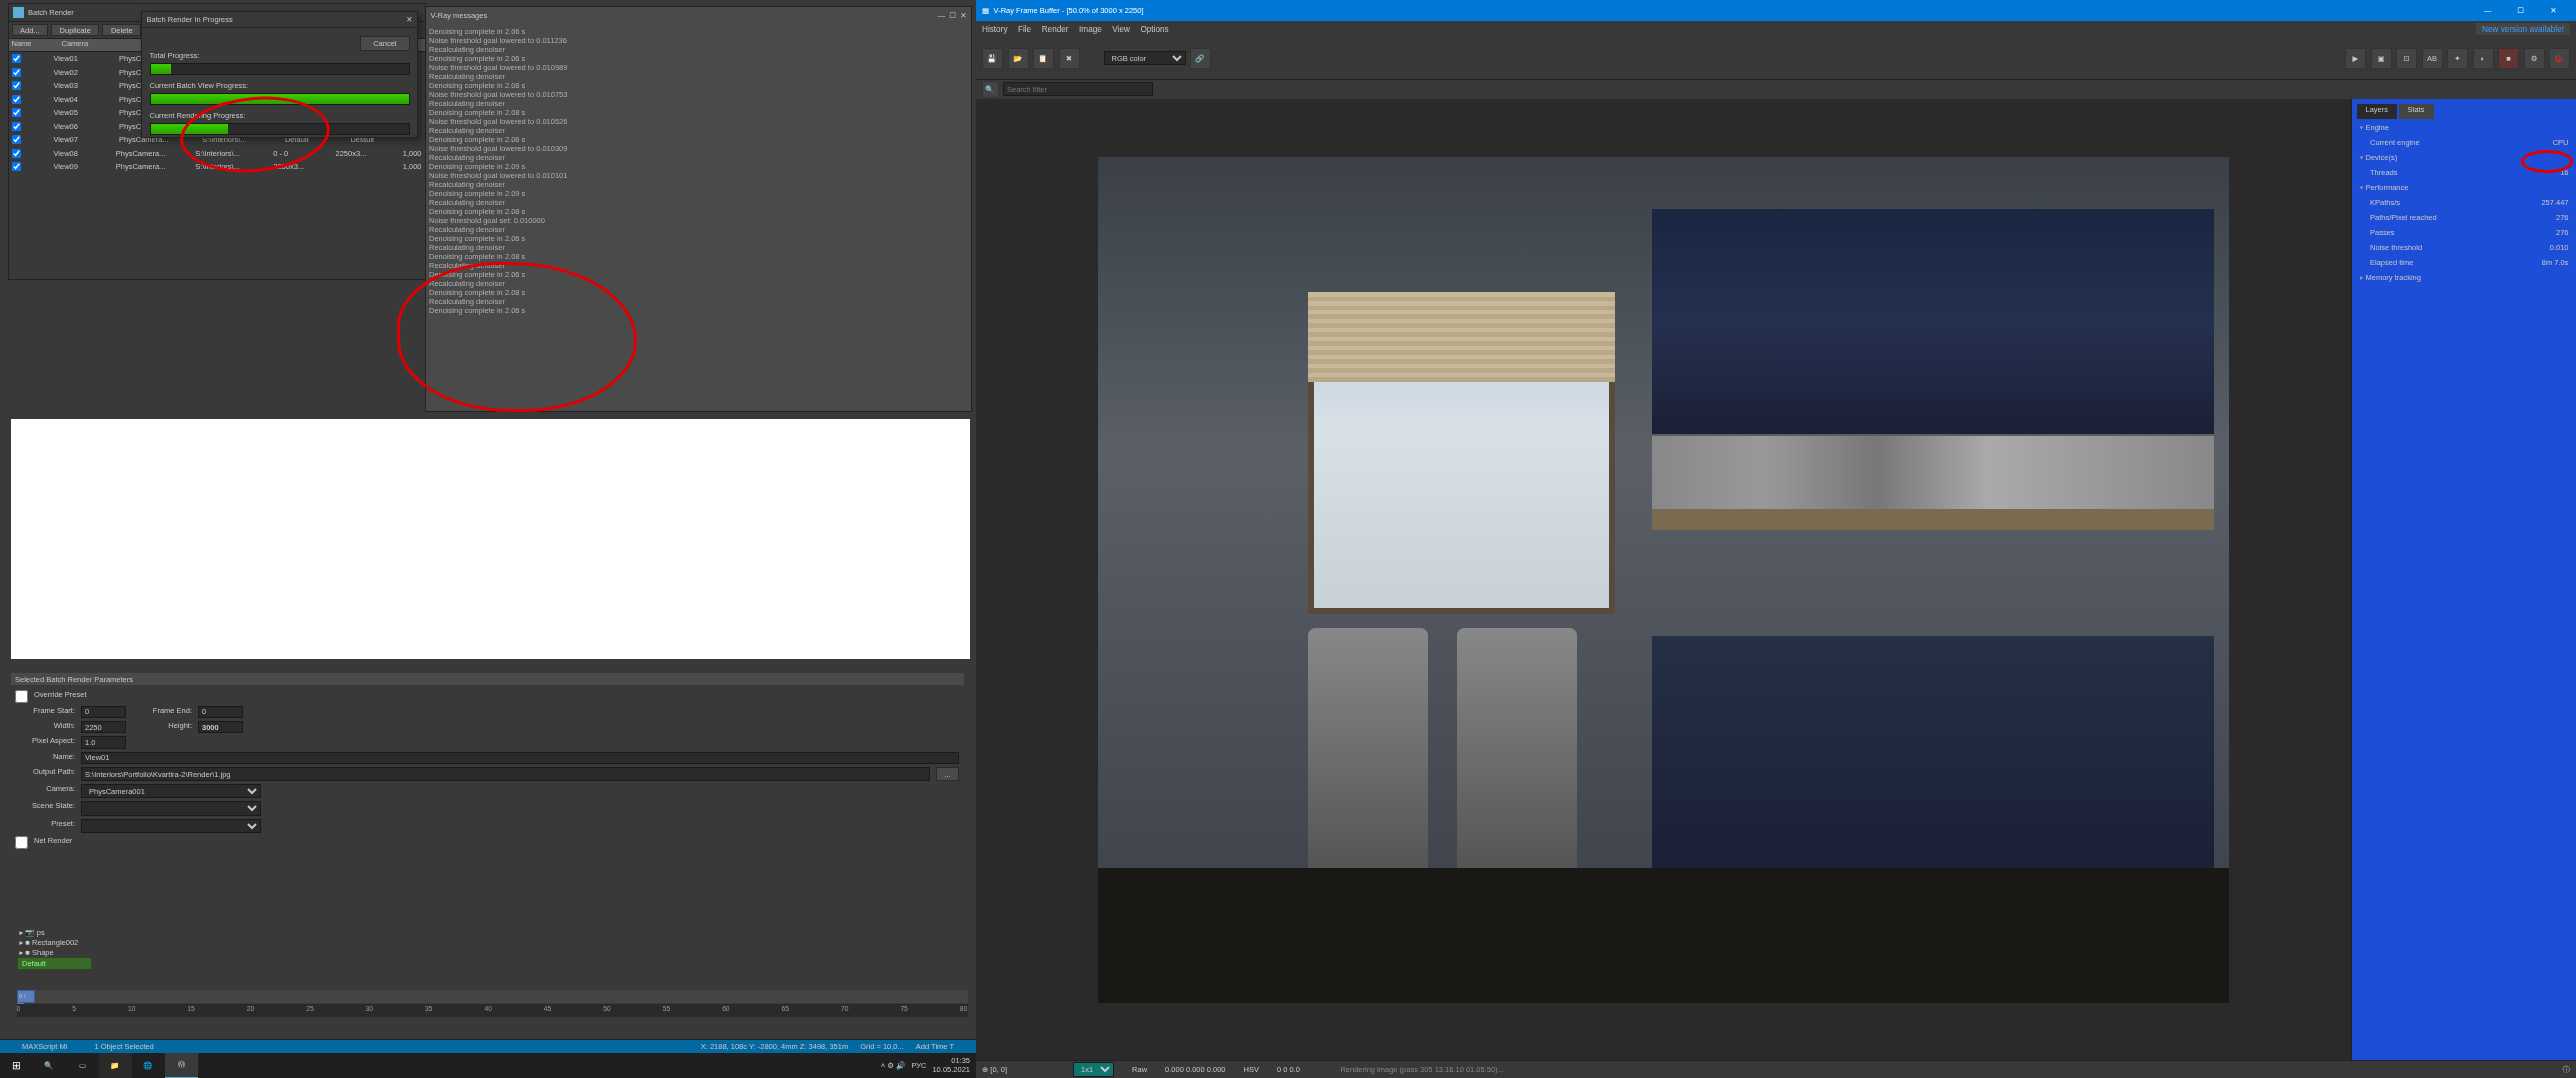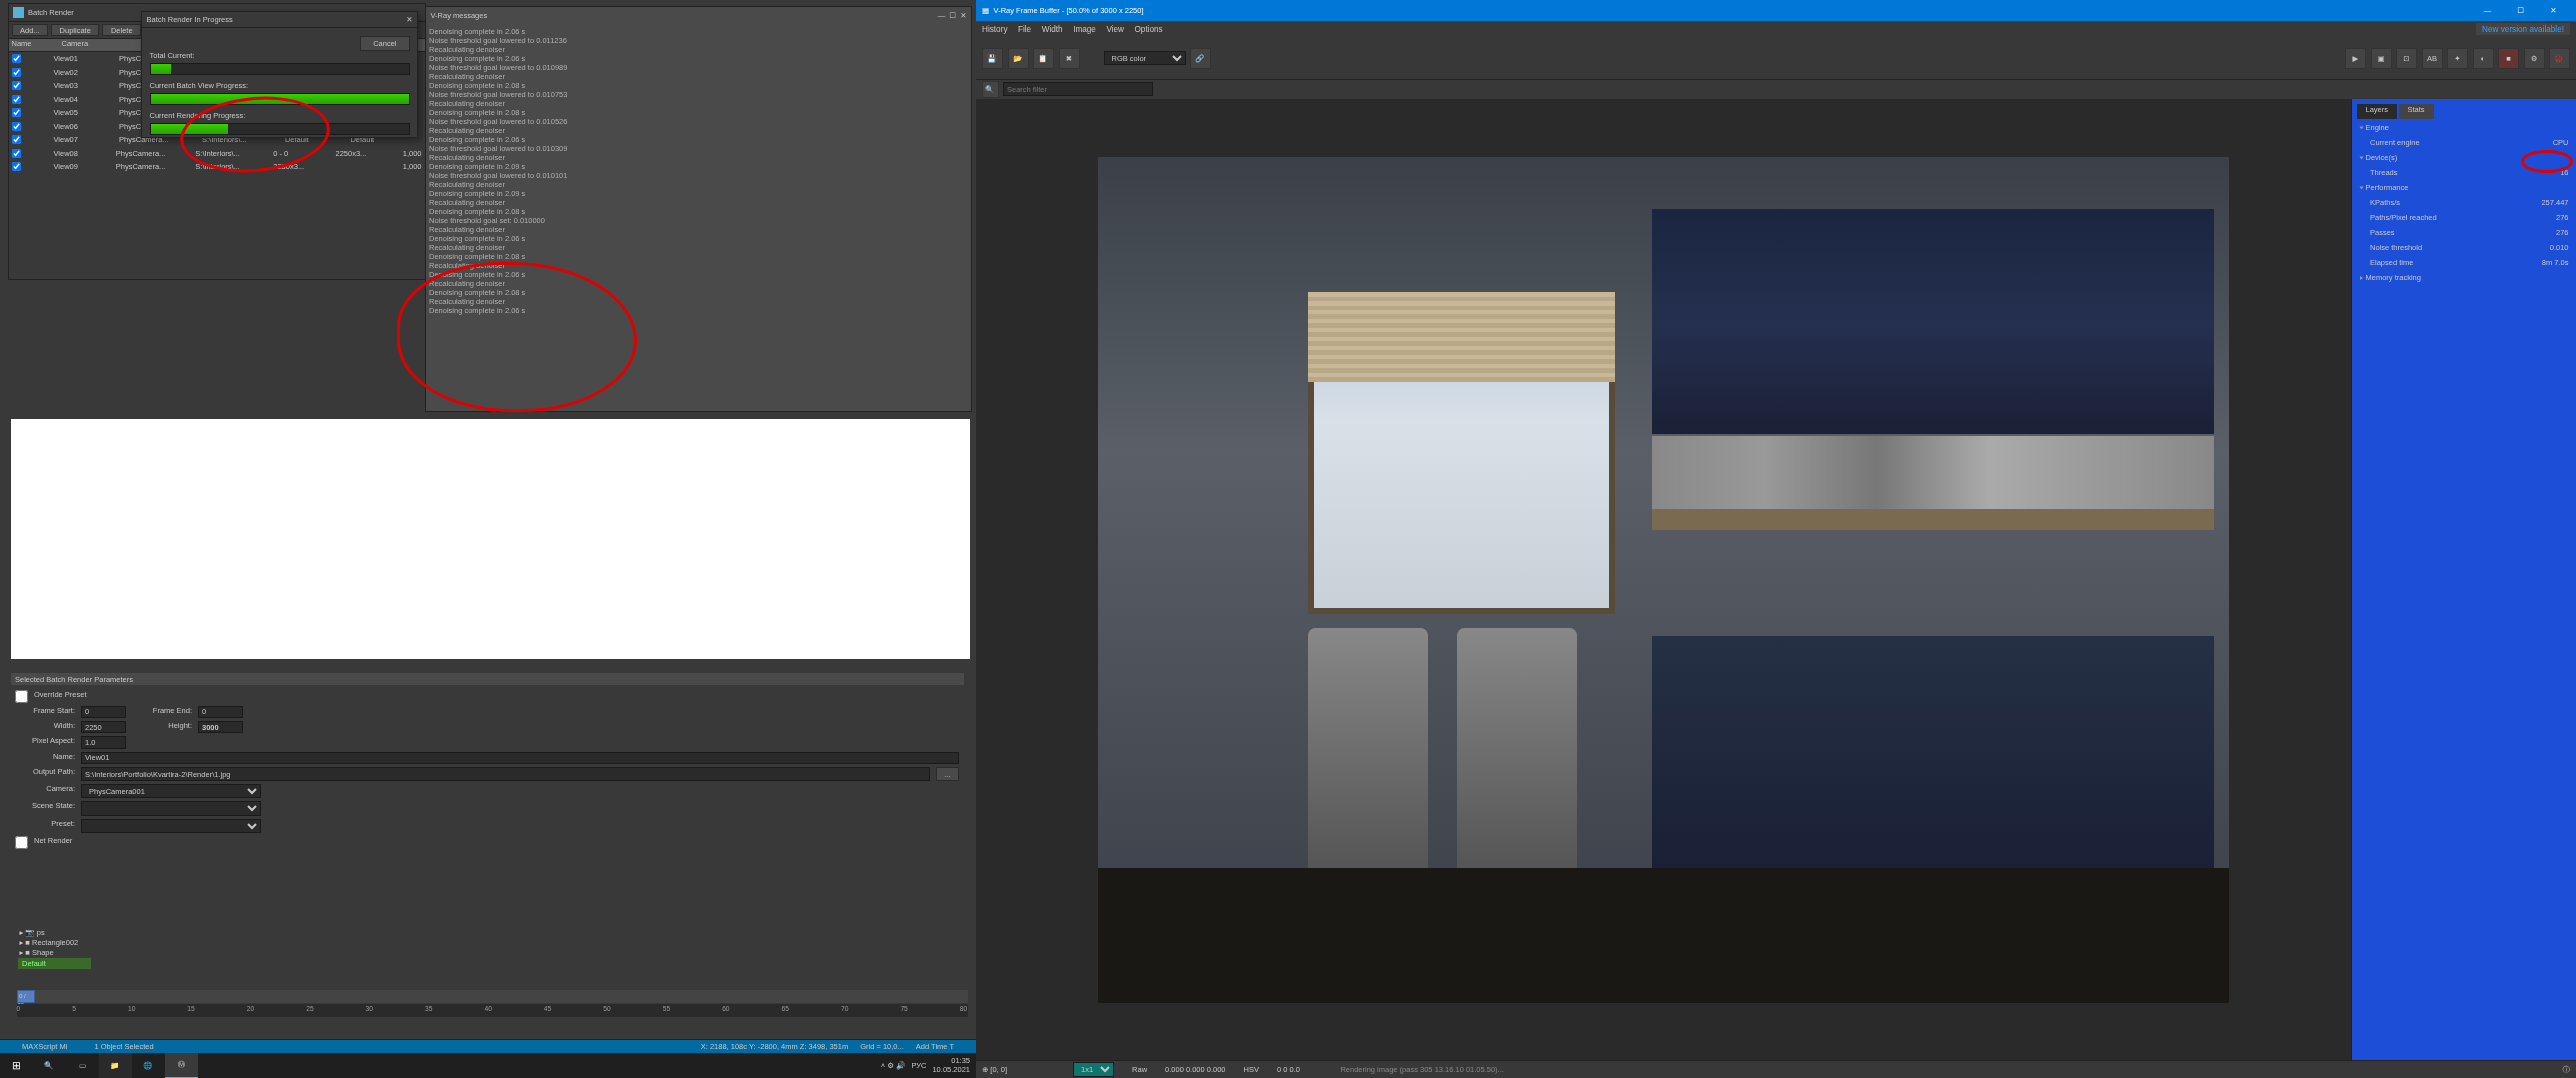--- a/index.html
+++ b/index.html
@@ -214,21 +214,21 @@
     <div class="progress-dlg">
       <div class="dlg-title">
         <span>Batch Render In Progress</span>
         <span>✕</span>
       </div>
       <div class="progress-body">
         <div style="text-align:right;margin-bottom:4.5px">
             <div class="cancel-btn">Cancel</div>
           </div>
         <div style="clear:both"></div>
-        <div class="progress-label">Total Current:</div>
+        <div class="progress-label">Total Progress:</div>
         <div class="progress-bar">
             <div class="progress-fill" id="pf1" style="width: 8%;"></div>
           </div>
         <div class="progress-label">Current Batch View Progress:</div>
         <div class="progress-bar">
             <div class="progress-fill" id="pf2" style="width: 100%;"></div>
           </div>
         <div class="progress-label">Current Rendering Progress:</div>
         <div class="progress-bar">
             <div class="progress-fill" id="pf3" style="width: 30%;"></div>
@@ -396,21 +396,21 @@
       <span style="color:#fff;margin-right:4.5px">▦</span>
       <span style="color:#fff">V-Ray Frame Buffer - [50.0% of 3000 x 2250]</span>
       <div class="spacer"></div>
       <div class="win-btn">—</div>
       <div class="win-btn">☐</div>
       <div class="win-btn">✕</div>
     </div>
     <div class="vfb-menu" id="vfbmenu">
         <span>History</span>
         <span>File</span>
-        <span>Width</span>
+        <span>Render</span>
         <span>Image</span>
         <span>View</span>
         <span>Options</span>
       <span class="vfb-new-ver">New version available!</span>
     </div>
     <div class="vfb-toolbar">
       <div class="vfb-tool">💾</div>
       <div class="vfb-tool">📂</div>
       <div class="vfb-tool">📋</div>
       <div class="vfb-tool">✖</div>

